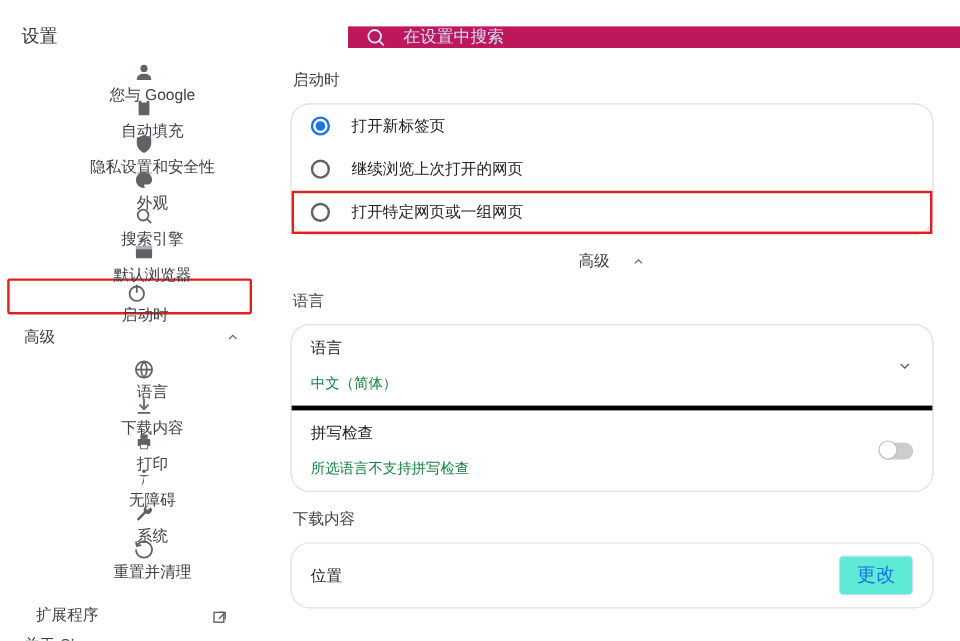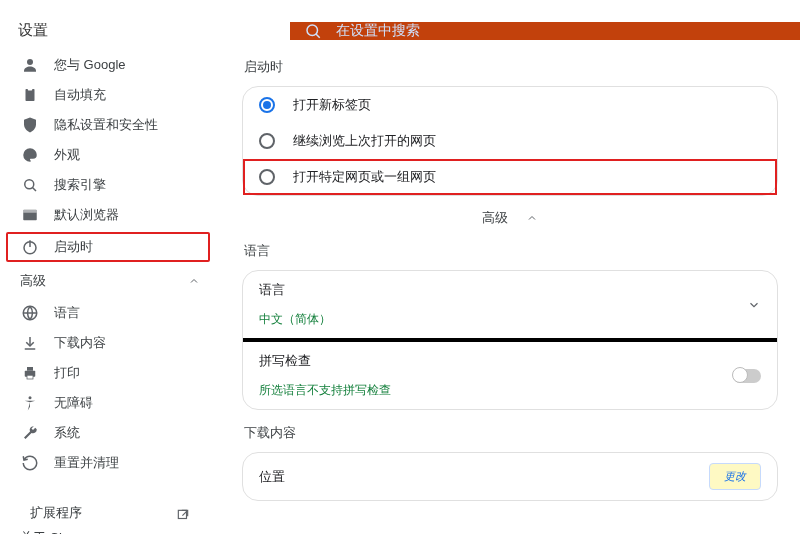--- a/index.html
+++ b/index.html
@@ -1,24 +1,24 @@
 <!DOCTYPE html>
 <html><head>
 <meta charset="utf-8">
 <style>
   * { box-sizing: border-box; margin: 0; padding: 0; }
   body { font-family: "Segoe UI", Arial, sans-serif; font-size: 13px; color: #202124; background: #fff; width: 800px; height: 534px; overflow: hidden; }
   .topbar { display: flex; height: 40px; align-items: flex-end; }
   .topbar-left { width: 290px; display: flex; align-items: center; padding-left: 18px; font-size: 15px; color: #333; }
-  .topbar-search { flex: 1; background: #c2410c; display: flex; align-items: center; padding: 0 14px; color: #cfe0fb; }
+  .topbar-search { flex: 1; background: #be185d; display: flex; align-items: center; padding: 0 14px; color: #cfe0fb; }
   .topbar-search svg { flex-shrink: 0; }
   .topbar-search span { margin-left: 14px; font-size: 14px; }
   .container { display: flex; height: calc(534px - 40px); }
   .sidebar { width: 220px; padding-top: 10px; color: #5f6368; }
-  .side-item { display: flex; align-items: center; height: 30px; padding-left: 20px; cursor: pointer; }
+  .side-item { display: flex; align-items: center; height: 30px; padding-left: 20px; cursor: pointer; flex-direction: column; }
   .side-item .icon { width: 20px; height: 20px; display: flex; align-items: center; justify-content: center; flex-shrink:0; }
   .side-item .lbl { margin-left: 14px; font-size: 13px; color: #3c4043; }
   .side-item.high { border: 2px solid #e02020; border-radius: 2px; margin: 2px 10px 2px 6px; padding-left: 12px; }
   .side-group { display: flex; align-items: center; justify-content: space-between; height: 34px; padding: 0 20px; font-size: 13px; color:#3c4043; cursor:pointer; }
   .side-ext { display:flex; align-items:flex-end; justify-content:space-between; height:32px; padding:0 30px; font-size:13px; color:#3c4043; cursor:pointer;}
   .side-about { height:32px; padding:0 20px; display:flex; align-items:center; font-size:13px; color:#3c4043; cursor:pointer;}
   .main { flex: 1; padding: 16px 22px 0 22px; overflow: hidden; }
   .section-title { font-size: 13px; color: #3c4043; margin: 2px 0 10px 2px; }
   .card { border: 1px solid #e0e0e0; border-radius: 16px; background:#fff; }
   .radio-row { display: flex; align-items: center; height: 36px; padding: 0 16px; cursor:pointer; }
@@ -29,21 +29,21 @@
   .radio-row.high { outline: 2px solid #e02020; outline-offset: -2px; }
   .center-adv { display:flex; align-items:center; justify-content:center; height: 44px; font-size:13px; color:#3c4043; cursor:pointer; }
   .center-adv .chev { margin-left: 18px; }
   .row { display:flex; align-items:center; justify-content:space-between; padding: 10px 16px; border-top: 4px solid #000000; }
   .row:first-child { border-top:none; }
   .row .rl { font-size: 13px; color:#202124; }
   .row .rs { font-size: 12px; color:#15803d; margin-top:12px; }
   .chev-r { color:#5f6368; }
   .toggle { width:28px; height:14px; background:#ccc; border-radius:8px; position:relative; }
   .toggle .knob { width:16px; height:16px; background:#fff; border:1px solid #bbb; border-radius:50%; position:absolute; top:-2px; left:-1px; }
-  .btn-outline { border:1px solid #c6dafc; color:#1a73e8; background:#fef9c3; border-radius:4px; padding:5px 14px; font-size:11px; cursor:pointer;font-style:italic; }
+  .btn-outline { border:1px solid #c6dafc; color:#1a73e8; background:#5eead4; border-radius:4px; padding:5px 14px; font-size:16px; cursor:pointer; }
   svg { display:block; }
   .sp12 { height:12px; }
 </style>
 </head>
 <body>
 
 <div class="topbar">
   <div class="topbar-left">设置</div>
   <div class="topbar-search">
     <svg width="18" height="18" viewBox="0 0 24 24" fill="none" stroke="#cfe0fb" stroke-width="2">

